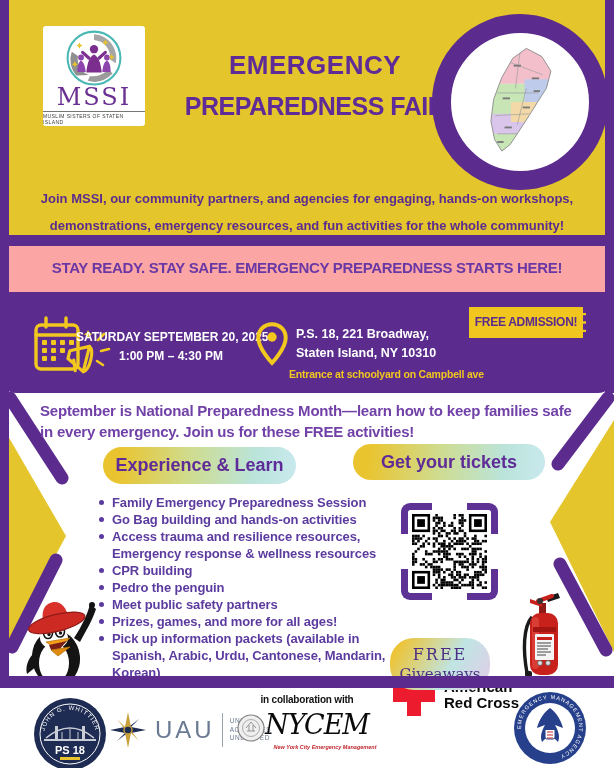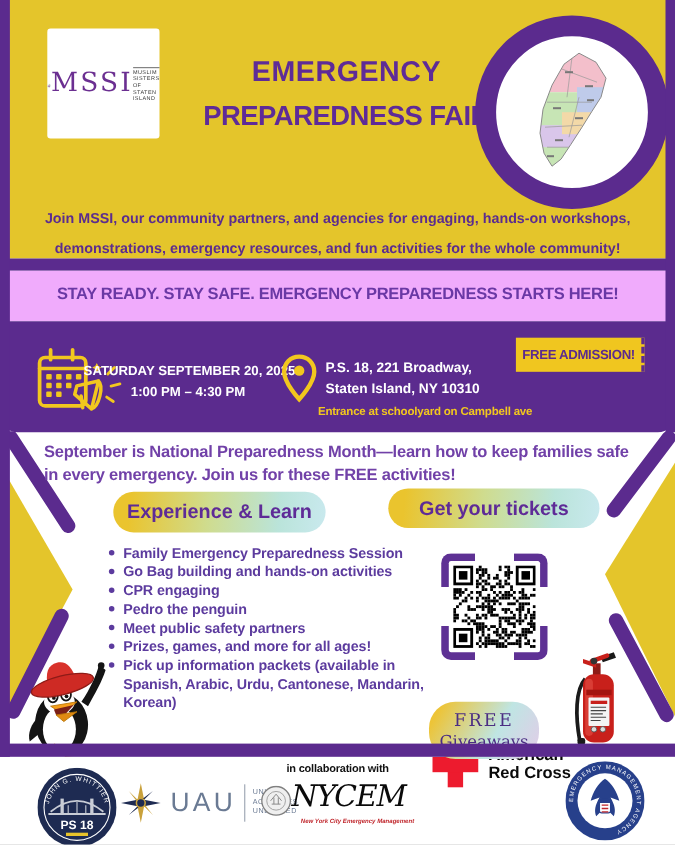--- a/index.html
+++ b/index.html
@@ -4,32 +4,32 @@
 <style>
   html,body{margin:0;padding:0;background:#888;}
   #flyer{position:relative;width:614px;height:768px;margin:0 auto;background:#fff;overflow:hidden;
          font-family:"Liberation Sans",sans-serif;}
   .abs{position:absolute;}
   
   #header{left:0;top:0;width:614px;height:235px;background:#E4C52B;}
   #edge-left{left:0;top:0;width:9px;height:688px;background:#5B2B8E;z-index:6;}
   #edge-right{right:0;top:0;width:9px;height:393px;background:#5B2B8E;z-index:6;}
   #logo-card{left:43px;top:26px;width:102px;height:100px;background:#fff;border-radius:3px;
-             display:flex;flex-direction:row;align-items:center;z-index:2;}
+             display:flex;flex-direction:column;align-items:center;z-index:2;}
   #logo-abbr{font-family:"DejaVu Serif",serif;font-size:24px;letter-spacing:2px;color:#6B2F91;line-height:24px;margin-top:-2px;}
   #logo-tagline{font-size:5px;color:#3a3a3a;letter-spacing:.4px;margin-top:2px;border-top:1px solid #777;padding-top:1px;}
   #title{left:168px;top:50px;width:294px;text-align:center;color:#5E2B97;font-weight:800;z-index:2;}
   #title .t1{font-size:26px;letter-spacing:.5px;line-height:30px;}
   #title .t2{font-size:25px;letter-spacing:-.5px;line-height:30px;margin-top:11px;white-space:nowrap;}
   #map-circle{left:432px;top:14px;width:138px;height:138px;background:#fff;border:19px solid #5B2B8E;
               border-radius:50%;display:flex;align-items:center;justify-content:center;z-index:2;}
   #intro{left:0;top:185px;width:614px;text-align:center;color:#5B2C8F;font-weight:800;font-size:13px;line-height:27px;z-index:2;}
   #bar1{left:0;top:235px;width:614px;height:11px;background:#5B2B8E;z-index:5;}
   
-  #headline{left:0;top:246px;width:614px;height:46px;background:#f0abfc;color:#6A38A5;font-weight:800;
+  #headline{left:0;top:246px;width:614px;height:46px;background:#fca5a5;color:#6A38A5;font-weight:800;
             font-size:15px;letter-spacing:-.3px;text-align:center;line-height:44px;white-space:nowrap;}
   
   #infobox{left:0;top:292px;width:614px;height:101px;background:#5B2B8E;border-radius:0 0 16px 16px;z-index:4;}
   #date-block{left:76px;top:36px;width:190px;text-align:center;color:#fff;font-weight:800;
               font-size:12px;line-height:19px;white-space:nowrap;}
   #venue-block{left:296px;top:33px;width:165px;color:#fff;font-weight:800;font-size:12.5px;line-height:19px;white-space:nowrap;}
   #entrance-note{left:289px;top:76px;color:#F2C71E;font-weight:800;font-size:10.5px;letter-spacing:-.2px;white-space:nowrap;}
   #admission-badge{left:469px;top:15px;width:114px;height:31px;background:#F0C61F;border-right:3px dashed #5B2B8E;
                    color:#5B2B8E;font-weight:800;font-size:12px;letter-spacing:-.3px;text-align:center;line-height:31px;}
   
@@ -201,21 +201,22 @@
     <polygon points="80,30 16,132 80,262" fill="#E4C52B"></polygon>
     <path d="M26,174 L72,260" stroke="#5B2B8E" stroke-width="13" stroke-linecap="round" fill="none"></path>
   </svg>
 
   <div id="pill-experience" class="abs pill">Experience &amp; Learn</div>
   <div id="pill-tickets" class="abs pill">Get your tickets</div>
 
   <ul id="activities" class="abs">
       <li>Family Emergency Preparedness Session</li>
       <li>Go Bag building and hands-on activities</li>
-      <li>CPR engaging</li>
+      <li>Access trauma and resilience resources, Emergency response &amp; wellness resources</li>
+      <li>CPR building</li>
       <li>Pedro the penguin</li>
       <li>Meet public safety partners</li>
       <li>Prizes, games, and more for all ages!</li>
       <li>Pick up information packets (available in Spanish, Arabic, Urdu, Cantonese, Mandarin, Korean)</li>
     </ul>
 
   <div id="qr-frame" class="abs">
     <span class="c tl"></span>
     <span class="c tr"></span>
     <span class="c bl"></span>

